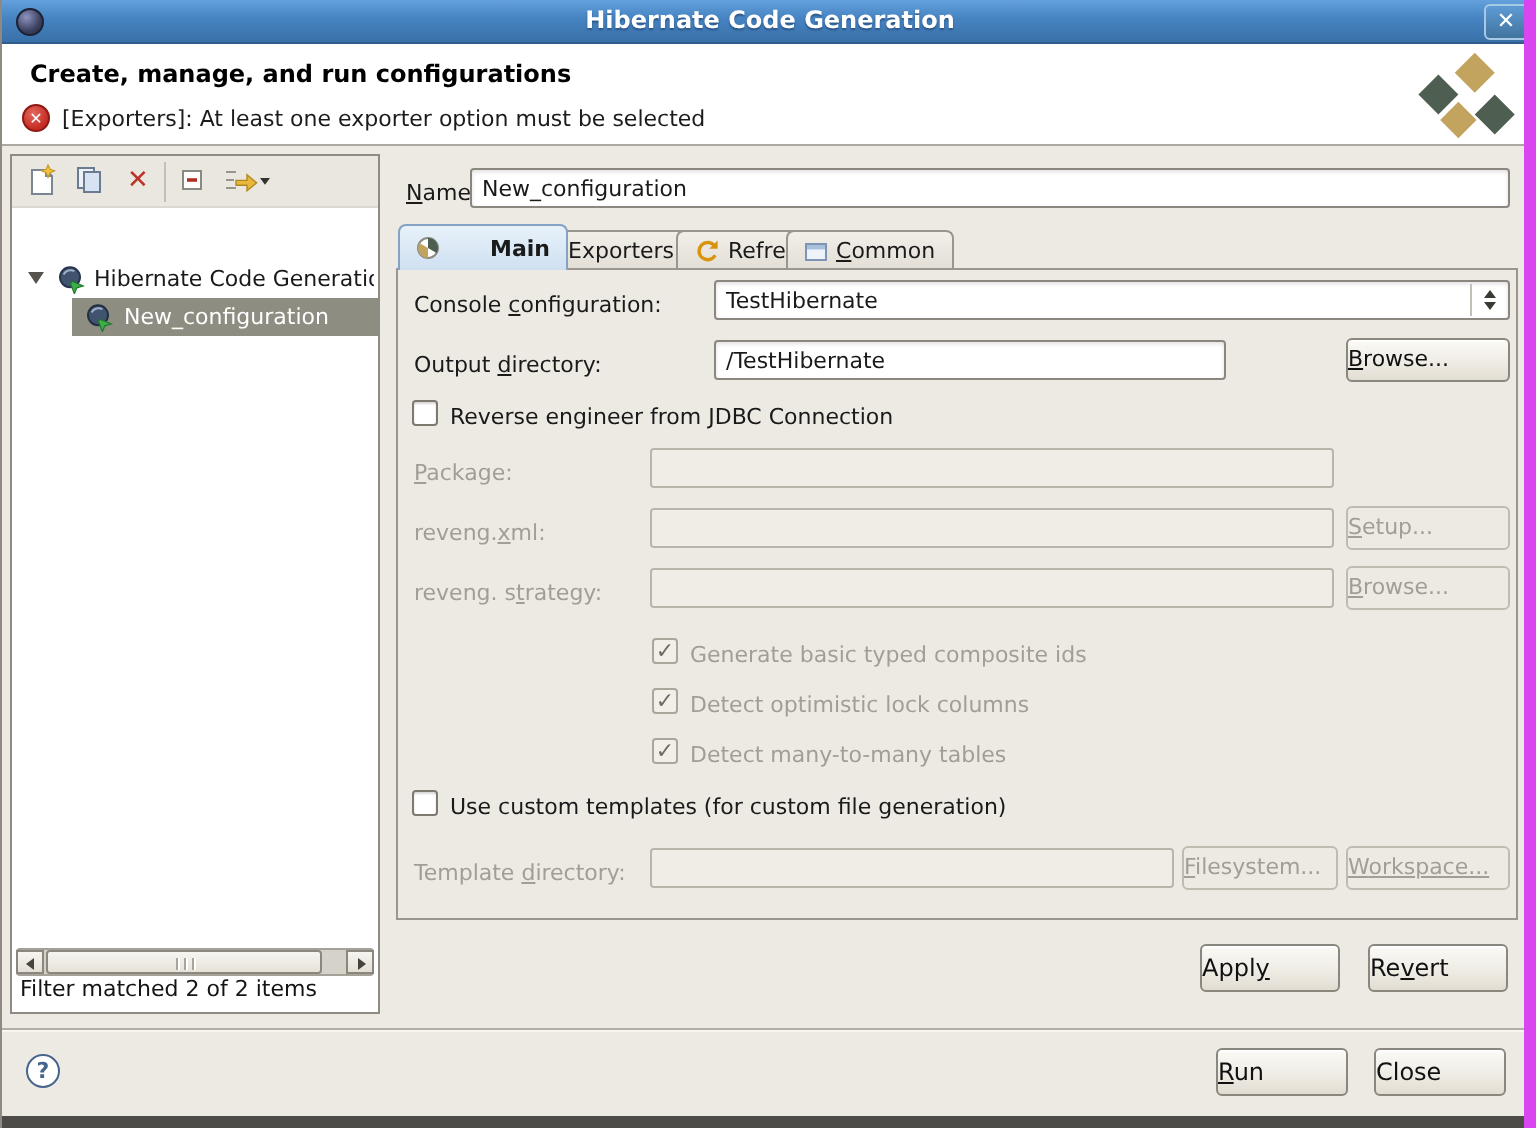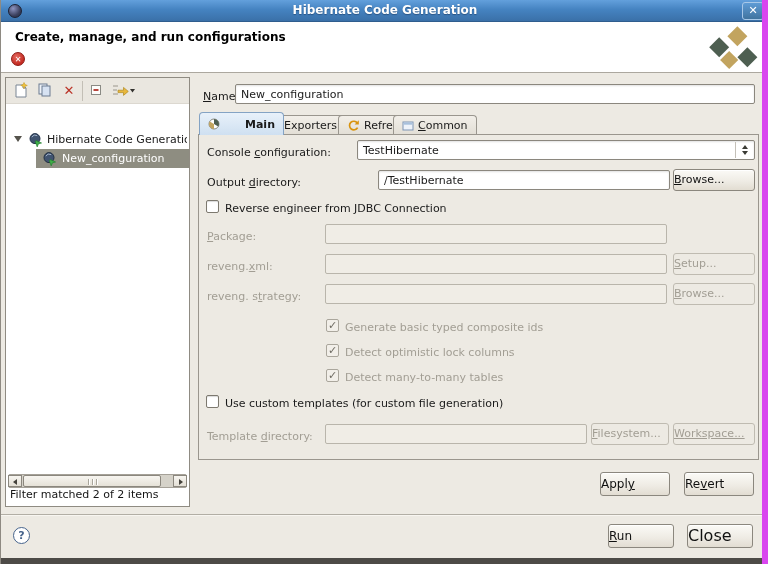--- a/index.html
+++ b/index.html
@@ -85,21 +85,21 @@
   #frame { left:197px; top:134px; width:561px; height:326px; border:1px solid #9a968e; }
 
   #console-label { left:206px; top:146px; }
   #console-combo { left:356px; top:140px; width:398px; height:20px; padding-right:24px; }
   #combo-spinner { position:absolute; right:1px; top:1px; width:18px; height:16px; border-left:1px solid #c4c0b8;
     display:flex; flex-direction:column; align-items:center; justify-content:center; gap:2px; }
   .tri-up { width:0; height:0; border-left:3.5px solid transparent; border-right:3.5px solid transparent; border-bottom:4px solid #3a3a34; }
   .tri-dn { width:0; height:0; border-left:3.5px solid transparent; border-right:3.5px solid transparent; border-top:4px solid #3a3a34; }
 
   #output-label { left:206px; top:176px; }
-  #output-input { left:377px; top:170px; width:292px; height:20px; }
+  #output-input { left:356px; top:170px; width:256px; height:20px; }
   #browse-btn { left:672px; top:169px; width:82px; height:22px; line-height:20px; }
 
   #reverse-cb { left:205px; top:200px; }
   #reverse-label { left:224px; top:202px; }
 
   #package-label { left:206px; top:230px; }
   #package-input { left:324px; top:224px; width:342px; height:20px; }
 
   #revxml-label { left:206px; top:260px; }
   #revxml-input { left:324px; top:254px; width:342px; height:20px; }
@@ -122,37 +122,38 @@
   #workspace-btn { left:672px; top:423px; width:82px; height:22px; line-height:20px;text-decoration:underline; }
 
   #apply-btn { left:599px; top:472px; width:70px; height:24px; line-height:22px; font-size:12px; }
   #revert-btn { left:683px; top:472px; width:70px; height:24px; line-height:22px; font-size:12px; }
 
   
   #footer-sep { left:0; top:514px; width:768px; height:2px; border-top:1px solid #b2aea5; background:#f8f6f1; }
   #help-btn { left:12px; top:527px; width:17px; height:17px; border:1px solid #47648c; border-radius:50%;
     color:#47648c; font-weight:bold; text-align:center; line-height:15px; background:#fff; }
   #run-btn { left:607px; top:524px; width:66px; height:24px; line-height:22px; font-size:12px; }
-  #close-footer-btn { left:686px; top:524px; width:66px; height:24px; line-height:22px; font-size:16px; }
+  #close-footer-btn { left:686px; top:524px; width:66px; height:24px; line-height:22px; font-size:12px; }
   #bottom-edge { left:0; top:558px; width:768px; height:6px; background:#4d4b47; }
 </style>
 </head>
 <body>
 
 <div id="window">
 
   <div id="titlebar" class="abs">
     <span id="app-icon"></span>
     <span class="title">Hibernate Code Generation</span>
     <span id="close-btn">✕</span>
   </div>
 
   <div id="header" class="abs">
     <h1>Create, manage, and run configurations</h1>
     <span id="error-icon">✕</span>
+    <span id="error-text">[Exporters]: At least one exporter option must be selected</span>
     <svg id="logo" width="60" height="50" viewBox="0 0 66 54">
       <polygon points="40,1 51,12 40,23 29,12" fill="#c2a45f"></polygon>
       <polygon points="20,13 31,24 20,35 9,24" fill="#4e5f51"></polygon>
       <polygon points="51,24 62,35 51,46 40,35" fill="#4e5f51"></polygon>
       <polygon points="31,28 41,38 31,48 21,38" fill="#c2a45f"></polygon>
     </svg>
   </div>
 
   <div id="sidebar" class="abs">
     <div id="side-toolbar">

